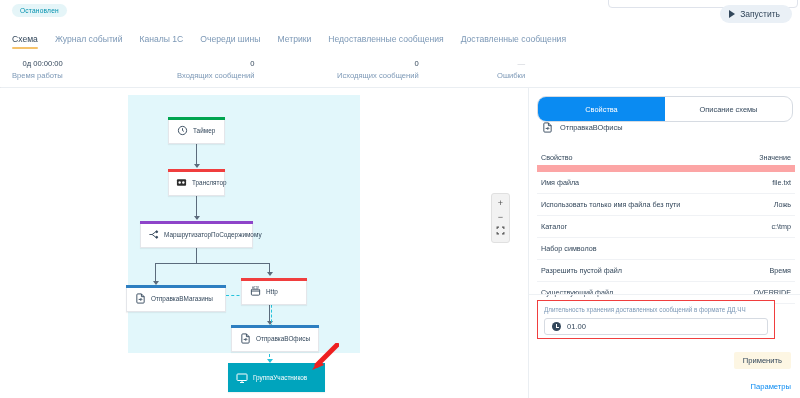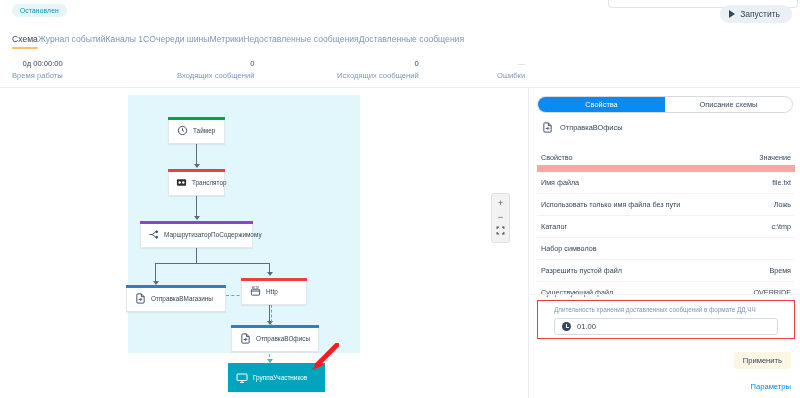--- a/index.html
+++ b/index.html
@@ -31,21 +31,21 @@
 
   .start-btn {
     position:absolute; right:8px; top:5px;
     background:#eaf0f6; color:#33475b; border:none; border-radius:11px;
     font-size:8.5px; padding:4px 12px 4px 9px; display:flex; align-items:center; gap:5px;
     cursor:pointer; font-family:"Liberation Sans", sans-serif;
   }
   .play-tri { width:0;height:0;border-left:6px solid #33475b;border-top:4px solid transparent;border-bottom:4px solid transparent; }
 
   
-  .tabs { position:absolute; left:12px; top:34px; display:flex; align-items:center; }
+  .tabs { position:absolute; left:12px; top:34px; display:flex; gap:17px; align-items:center; }
   .tab { font-size:8.6px; color:#7c98b6; padding-bottom:5px; cursor:pointer; white-space:nowrap; position:relative; }
   .tab.active { color:#33475b; }
   .tab.active::after {
     content:""; position:absolute; left:0; right:0; bottom:0; height:2.5px; background:#f5c26b; border-radius:2px;
   }
 
   
   .stats { position:absolute; left:12px; top:58px; width:520px; height:26px; }
   .stat { position:absolute; top:0;text-align:right; }
   .stat .v { font-size:7.6px; color:#33475b; line-height:12px; }
@@ -102,41 +102,41 @@
   .arrow-d-c {
     position:absolute; width:0;height:0;
     border-left:3px solid transparent;border-right:3px solid transparent;border-top:4px solid #25c3dc;
   }
 
   .red-pointer { position:absolute; left:303px; top:255px; width:36px; height:32px; pointer-events:none; }
 
   
   .rpanel { position:absolute; left:528px; top:88px; width:272px; height:310px; background:#fff; border-left:1px solid #eaeef2; }
   .seg {
-    position:absolute; left:8px; top:8px; width:256px; height:17px;
+    position:absolute; left:8px; top:8px; width:256px; height:26px;
     border:1px solid #d6dbe2; border-radius:9px; display:flex; overflow:hidden; background:#fff;
   }
   .seg div { flex:1; display:flex; align-items:center; justify-content:center; font-size:7.4px; color:#33475b; cursor:pointer; }
   .seg div.active { background:#0a8bf2; color:#fff; }
 
   .obj-row { position:absolute; left:12px; top:33px; display:flex; align-items:center; gap:7px; }
   .obj-row .t { font-size:7.4px; color:#33475b; }
 
   .ptable { position:absolute; left:8px; top:62px; width:258px; }
   .ptable .hdr, .ptable .row {
     display:flex; justify-content:space-between; align-items:center;
     padding:0 4px; height:22px; border-bottom:1px solid #f0f2f5; font-size:7.2px;
   }
   .ptable .hdr { color:#33475b; border-bottom:7px solid #fca5a5; }
   .ptable .row .k { color:#33475b; }
   .ptable .row .v { color:#33475b; }
 
   .hl-box {
-    position:absolute; left:8px; top:212px; width:258px; height:39px;
-    border:1.5px solid #f03e3e; padding:4px 16px; background:#fff;
+    position:absolute; left:8px; top:212px; width:238px; height:39px;
+    border:1.5px solid #f03e3e; padding:4px 6px; background:#fff;
   }
   .hl-box .cap { font-size:6.3px; color:#7c98b6; line-height:10px; }
   .hl-field {
     margin-top:3px; height:17px; border:1px solid #d6dbe2; border-radius:3px;
     display:flex; align-items:center; gap:6px; padding:0 7px; font-size:7.6px; color:#33475b;
   }
   .clock-b { width:9px;height:9px;border-radius:50%;background:#33475b; position:relative; flex:none; }
   .clock-b::before{content:"";position:absolute;left:4px;top:2px;width:1px;height:3px;background:#fff;}
   .clock-b::after{content:"";position:absolute;left:4px;top:4.5px;width:2.5px;height:1px;background:#fff;}
 

